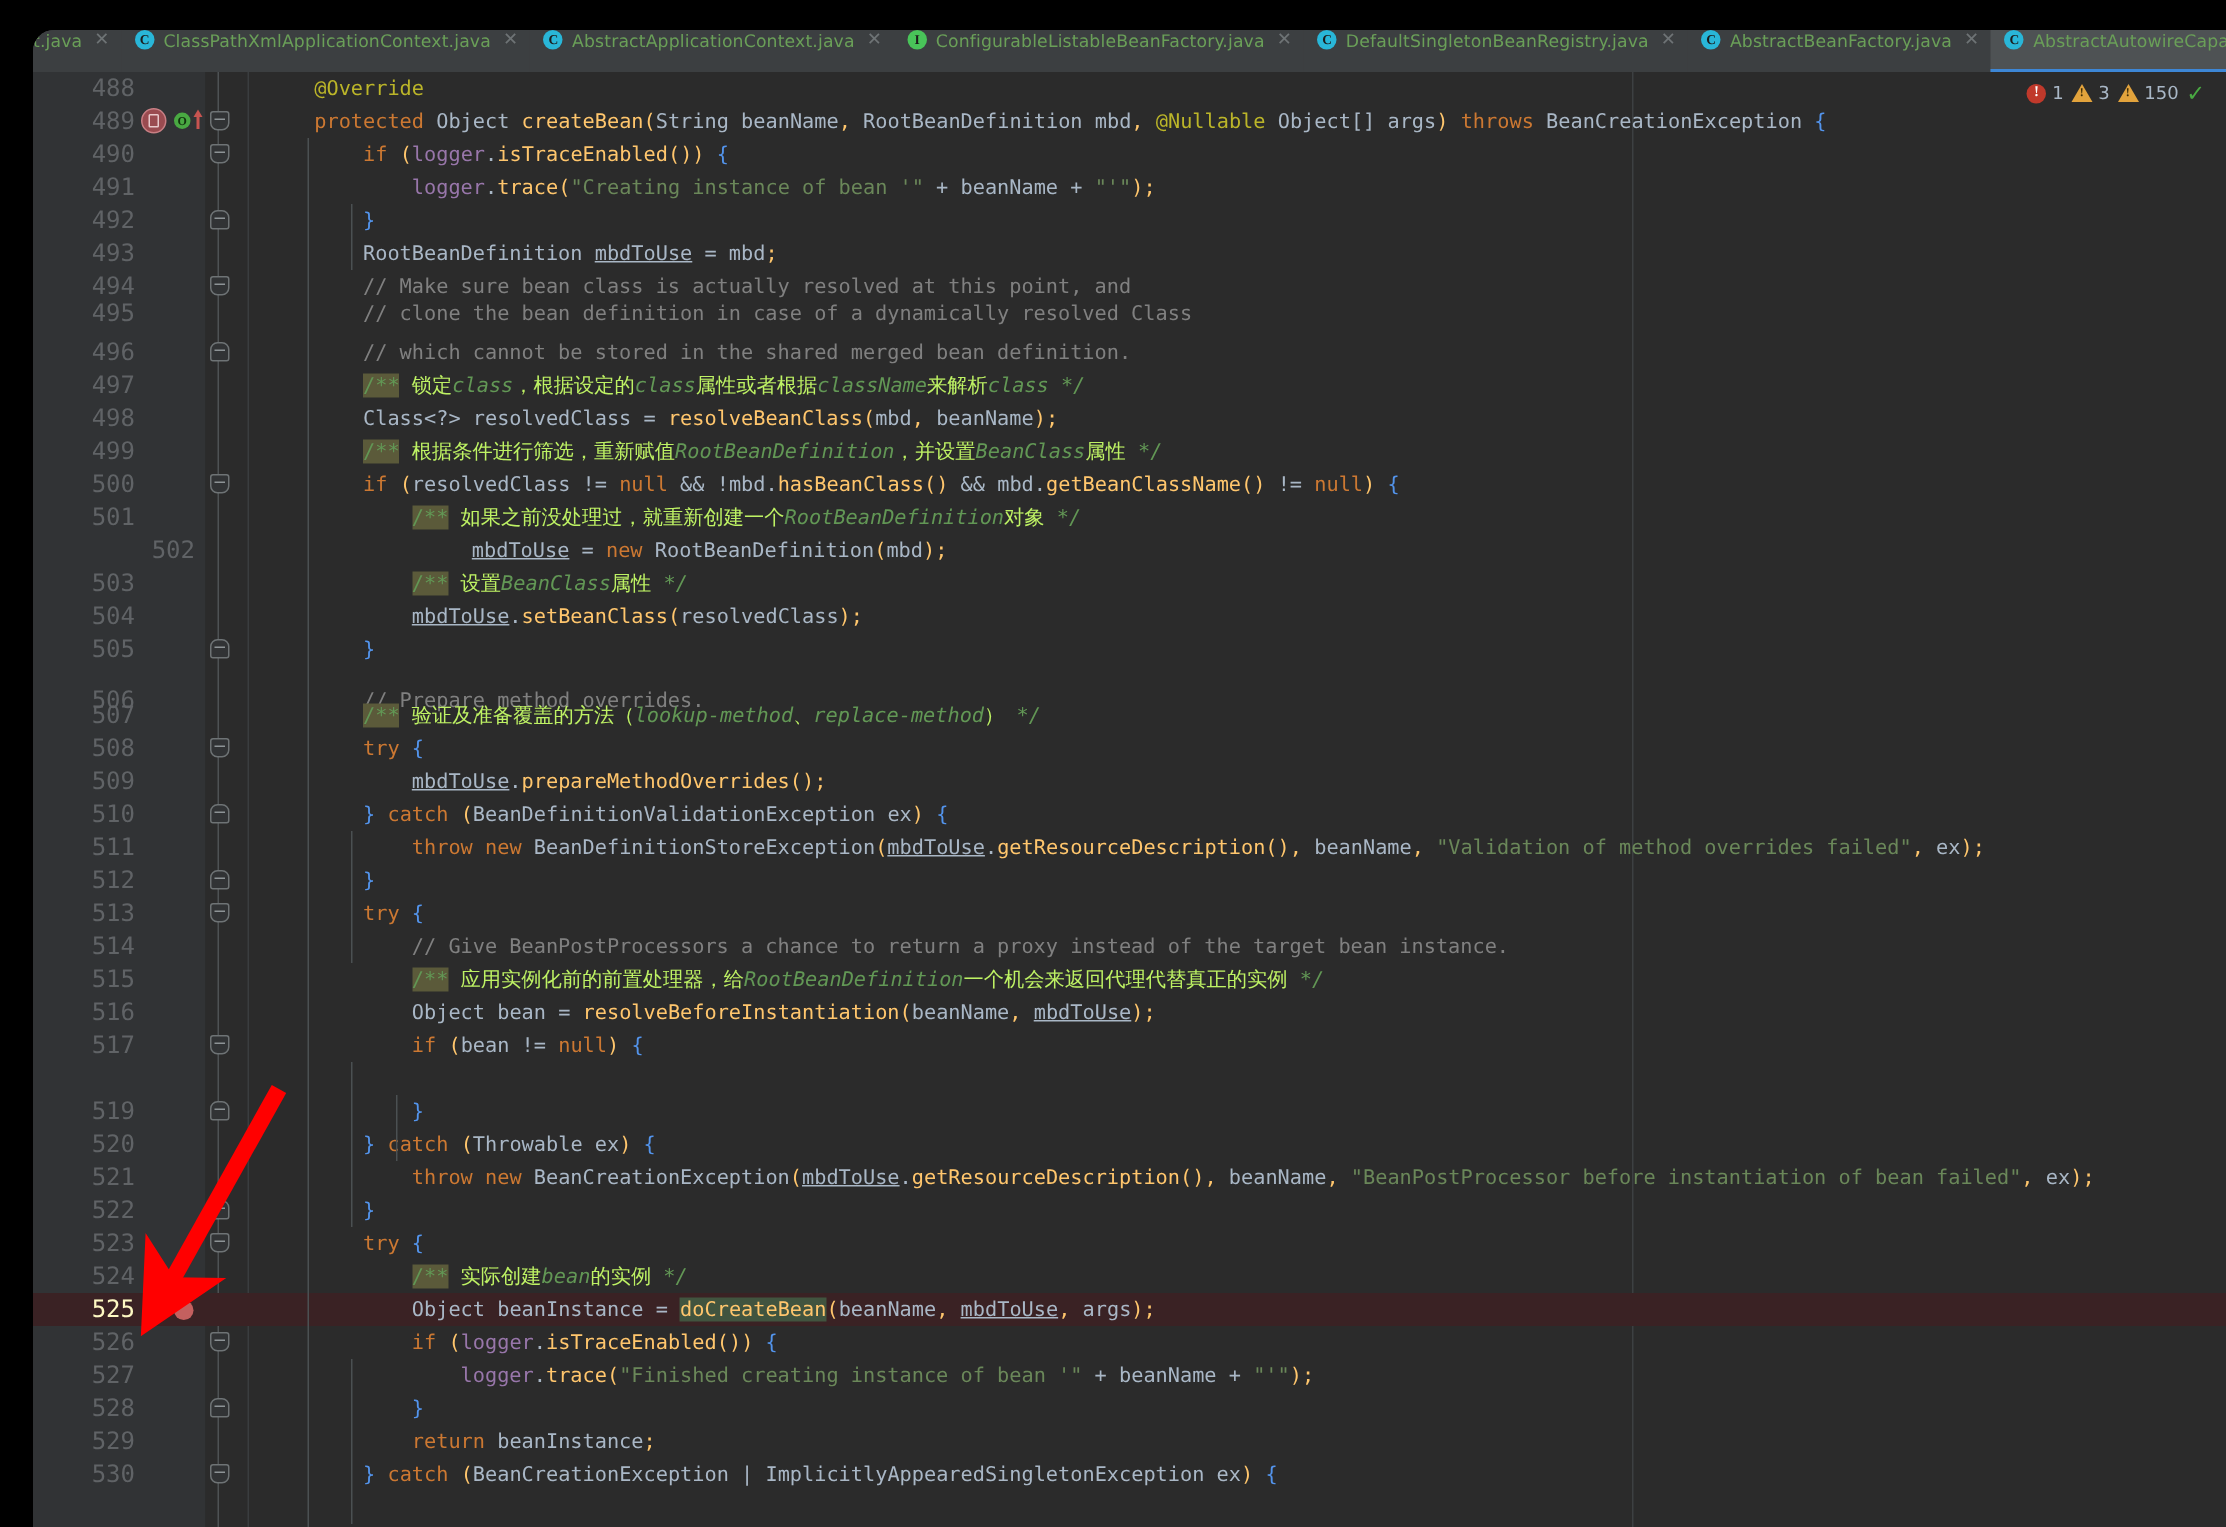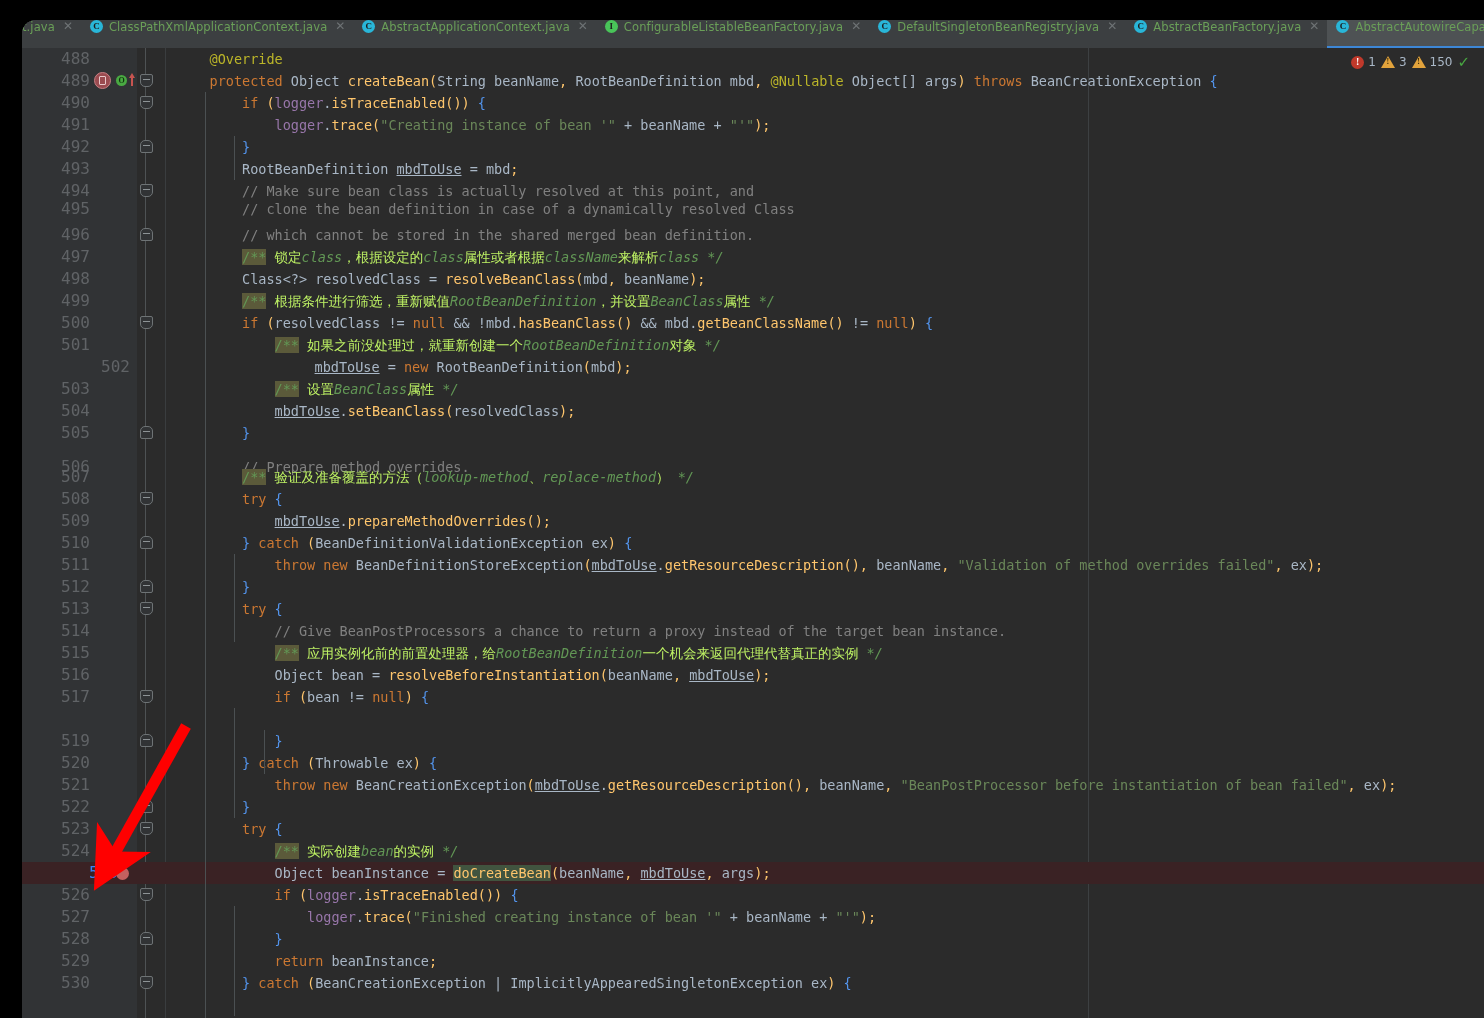--- a/index.html
+++ b/index.html
@@ -70,21 +70,21 @@
   
   .rows{position:absolute;left:0;top:0;width:1462px;height:970px;}
   .row{position:relative;height:22px;line-height:22px;white-space:pre;}
   .row.hl .rowbg{
     position:absolute;left:0;top:0;right:0;height:22px;background:#3a2224;
   }
   .lnum{
     position:absolute;left:0;top:0;width:68px;text-align:right;
     font-size:16px;color:#606366;
   }
-  .row.hl .lnum{color:#3b82f6;padding-left:28px;}
+  .row.hl .lnum{color:#fef9c3;}
   .code{
     position:absolute;left:155px;top:0;font-size:13.5px;color:#a9b7c6;
   }
 
   
   .g-ico{position:absolute;top:2px;}
   .bp-method{
     left:72px;width:17px;height:17px;border-radius:50%;
     background:#9a4b50;border:1.5px solid #c87f84;box-sizing:border-box;
     display:flex;align-items:center;justify-content:center;

